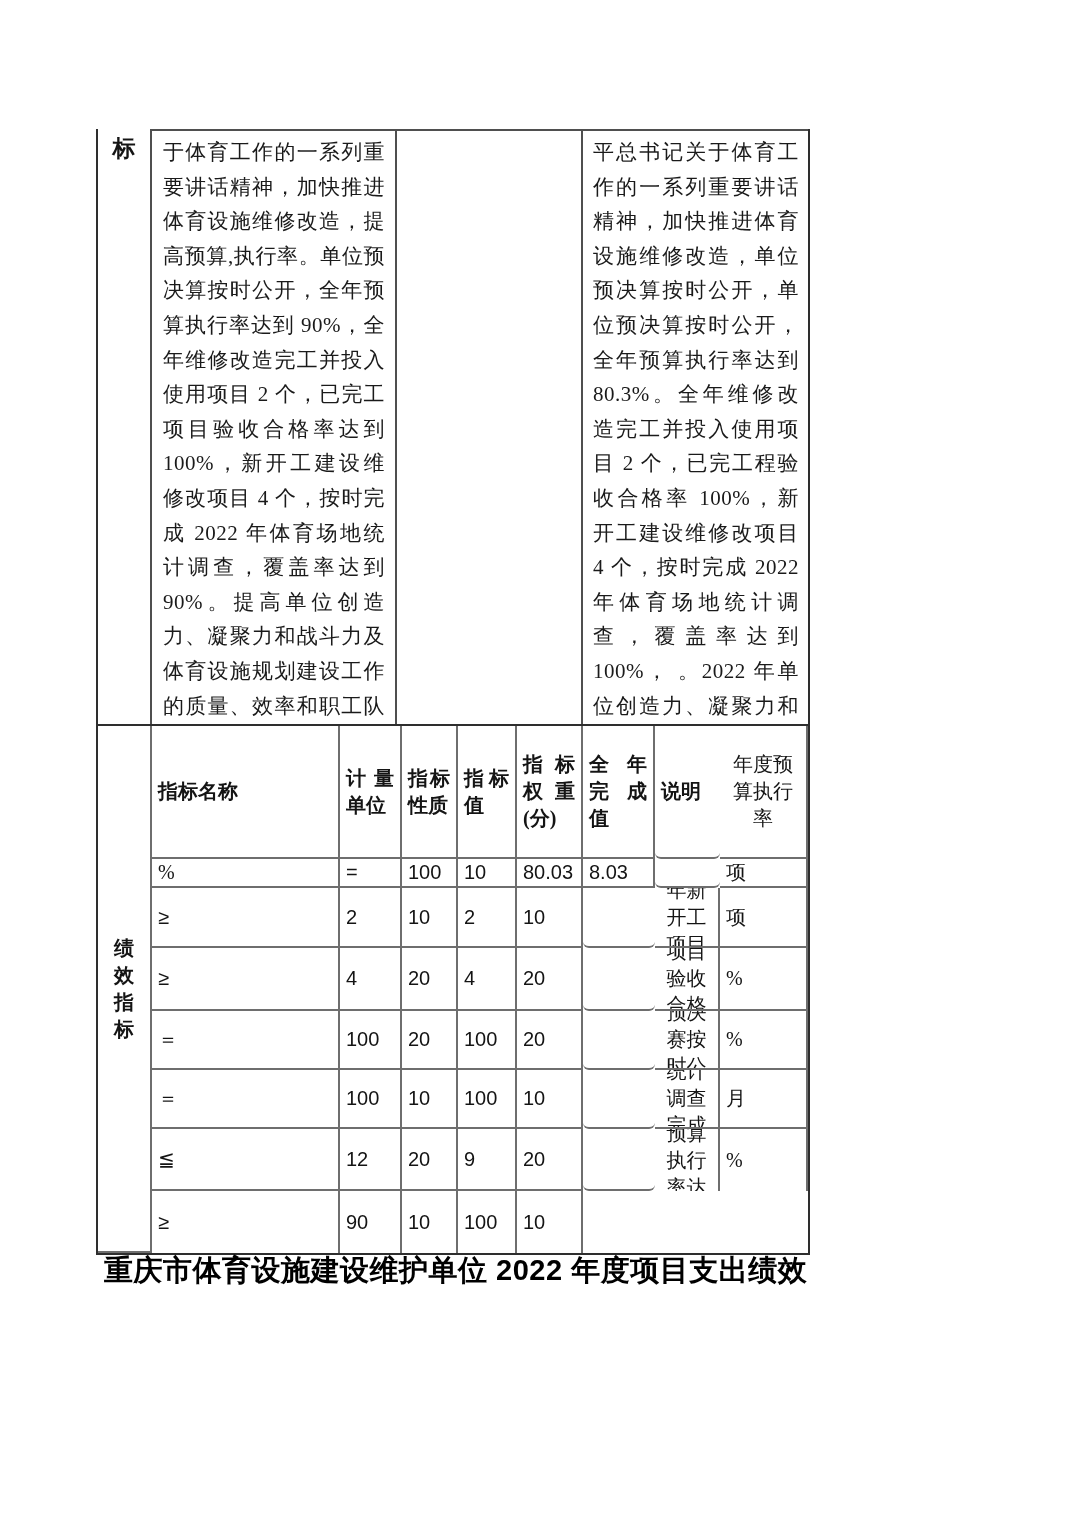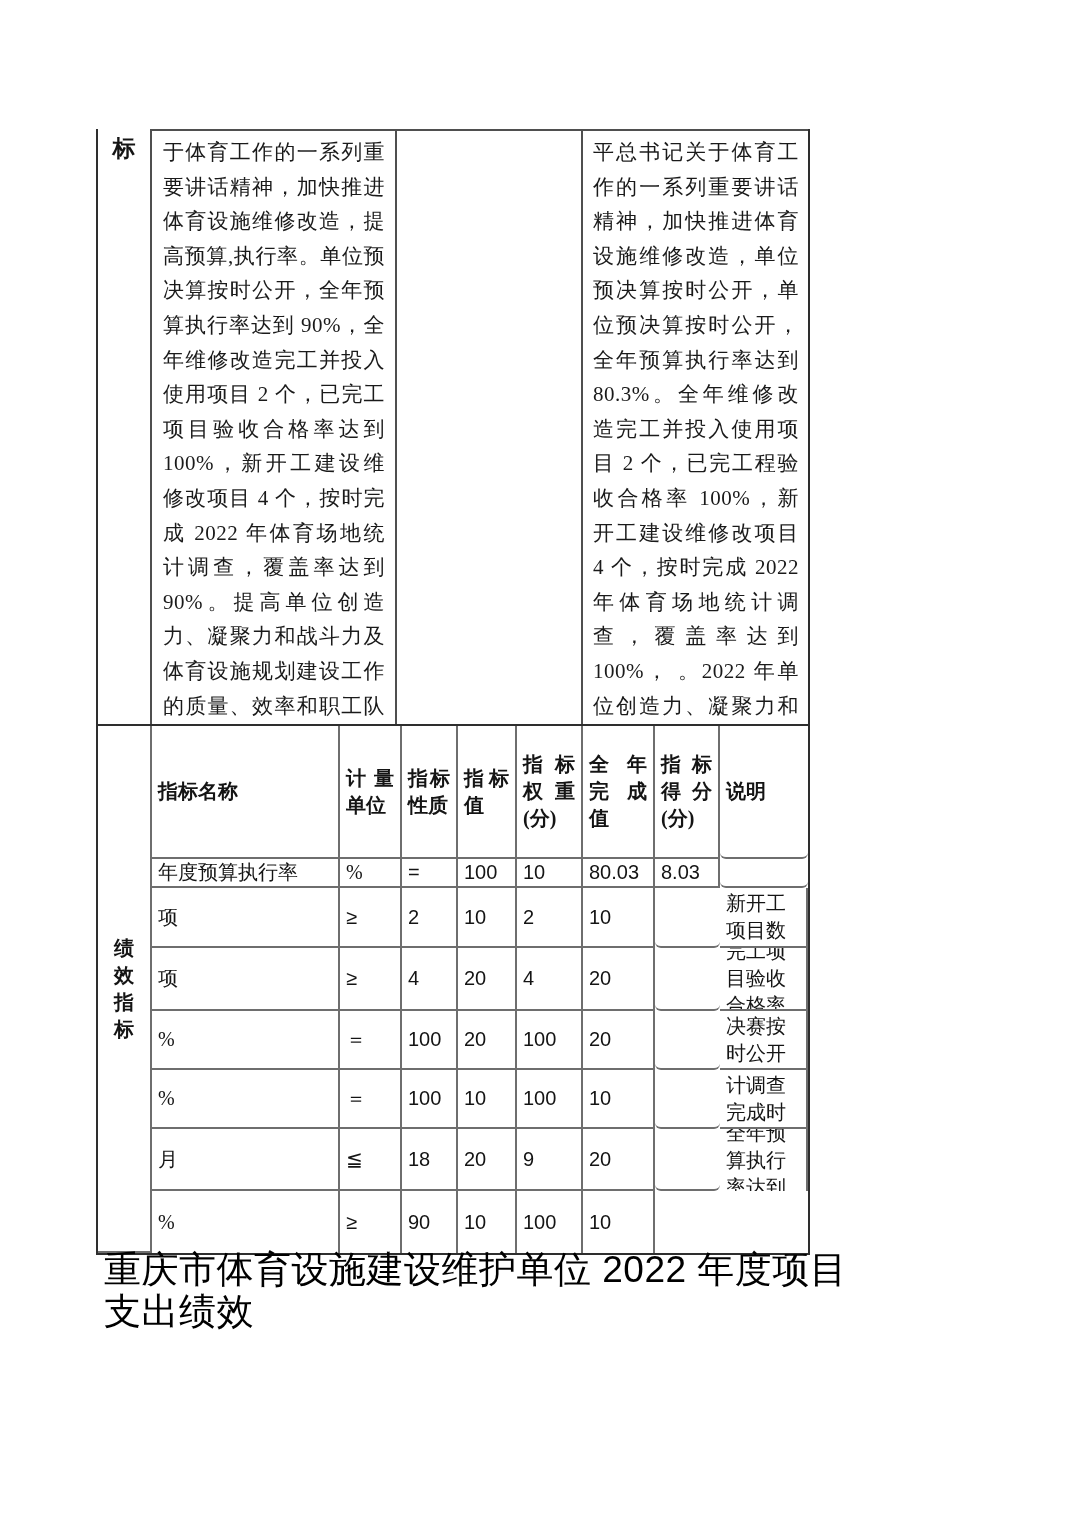--- a/index.html
+++ b/index.html
@@ -30,29 +30,29 @@
            overflow:hidden;font-size:20px;padding:2px 6px;line-height:27px;}
   .tbl>.c9{border-right:none;border-radius:6px;}
   .tbl>.r8{border-bottom:none;}
   .group-label{grid-column:1;grid-row:1 / span 8;border-bottom:none;
                display:block;text-align:center;font-weight:bold;font-size:23px;
                line-height:45px;padding:222px 0 0 0;}
   .group-label span{display:block;width:25px;margin:8px auto;word-break:break-all;}
   .hd{font-weight:bold;font-size:21px;line-height:33px;padding:2px 10px;}
   .hd span{display:block;width:100%;text-align:justify;word-break:break-all;}
   .hd.one span{text-align:left;}
-  .name{padding:2px 8px;line-height:26px;}
+  .name{padding:2px 8px;line-height:26px;text-align:center;}
   .num{font-family:"Liberation Sans", sans-serif;padding-left:8px;}
   .unit{padding-left:9px;}
   .note{padding-left:8px;}
 
   
   .title{position:absolute;left:104px;top:1249px;width:760px;margin:0;
-         font-family:"Liberation Sans", sans-serif;font-weight:normal;
-         font-size:37px;line-height:42px;letter-spacing:0.5px;color:#000;}
+         font-family:"Liberation Sans", sans-serif;font-weight:bold;
+         font-size:29px;line-height:42px;letter-spacing:0.5px;color:#000;}
   .title span{display:block;}
 </style>
 </head>
 <body>
 
 <div class="page">
 
   <section class="top-grid">
     <div class="lab-cell">
       <span>标</span>
@@ -81,23 +81,20 @@
         <span>指标性质</span>
       </div>
     <div class="hd">
         <span>指标值</span>
       </div>
     <div class="hd">
         <span>指标权重(分)</span>
       </div>
     <div class="hd">
         <span>全年完成值</span>
-      </div>
-    <div class="hd">
-        <span>指标得分(分)</span>
       </div>
     <div class="hd one c9">
         <span>说明</span>
       </div>
 
     <div class="name">年度预算执行率</div>
     <div class="unit">%</div>
     <div class="num">=</div>
     <div class="num">100</div>
     <div class="num">10</div>
@@ -136,21 +133,21 @@
     <div class="num">＝</div>
     <div class="num">100</div>
     <div class="num">10</div>
     <div class="num">100</div>
     <div class="num">10</div>
     <div class="note c9"></div>
 
     <div class="name">场地统计调查完成时间</div>
     <div class="unit">月</div>
     <div class="num">≦</div>
-    <div class="num">18</div>
+    <div class="num">12</div>
     <div class="num">20</div>
     <div class="num">9</div>
     <div class="num">20</div>
     <div class="note c9"></div>
 
     <div class="name r8">全年预算执行率达到</div>
     <div class="unit r8">%</div>
     <div class="num r8">≥</div>
     <div class="num r8">90</div>
     <div class="num r8">10</div>

